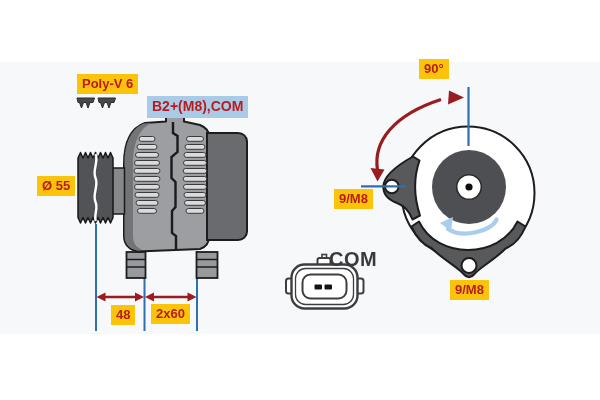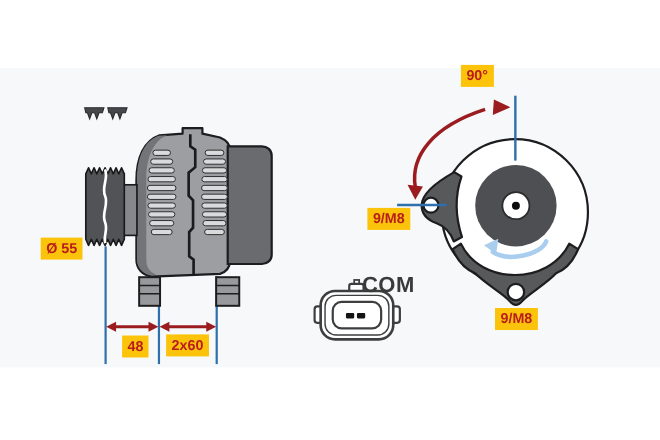--- a/index.html
+++ b/index.html
@@ -140,20 +140,22 @@
       <rect x="291.5" y="264.5" width="66" height="44" rx="13" fill="#ffffff" stroke="#3d3e40" stroke-width="2.4"></rect>
       <rect x="295.5" y="268.5" width="58" height="36" rx="10" fill="none" stroke="#3d3e40" stroke-width="1.3"></rect>
       <rect x="302.5" y="274.5" width="44" height="24" rx="8" fill="#ffffff" stroke="#3d3e40" stroke-width="2"></rect>
       <g fill="#141414">
         <rect x="314.5" y="284.5" width="7.5" height="5" rx="1"></rect>
         <rect x="324.5" y="284.5" width="7.5" height="5" rx="1"></rect>
       </g>
     </g>
   </svg>
 
-  <div class="label" style="left:37px; top:176px;margin-top:40px;">Ø 55</div>
+  <div class="label" style="left:77px; top:74px;">Poly-V 6</div>
+  <div class="label blue" style="left:147px; top:96px;">B2+(M8),COM</div>
+  <div class="label" style="left:37px; top:176px;">Ø 55</div>
   <div class="label" style="left:111px; top:305px;">48</div>
   <div class="label" style="left:151px; top:304px;">2x60</div>
   <div class="label" style="left:419px; top:59px;">90°</div>
   <div class="label" style="left:334px; top:189px;">9/M8</div>
   <div class="label" style="left:450px; top:280px;">9/M8</div>
   <div class="label plain" style="left:324px; top:245px;">COM</div>
 </div>
 
 </body></html>

